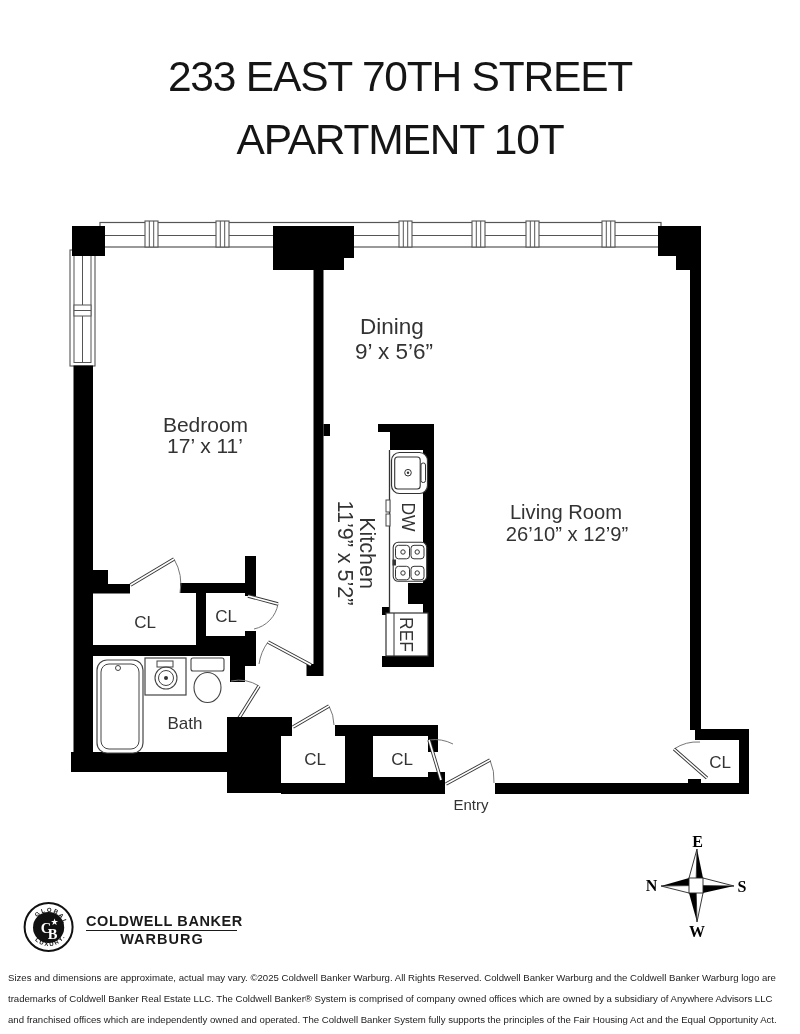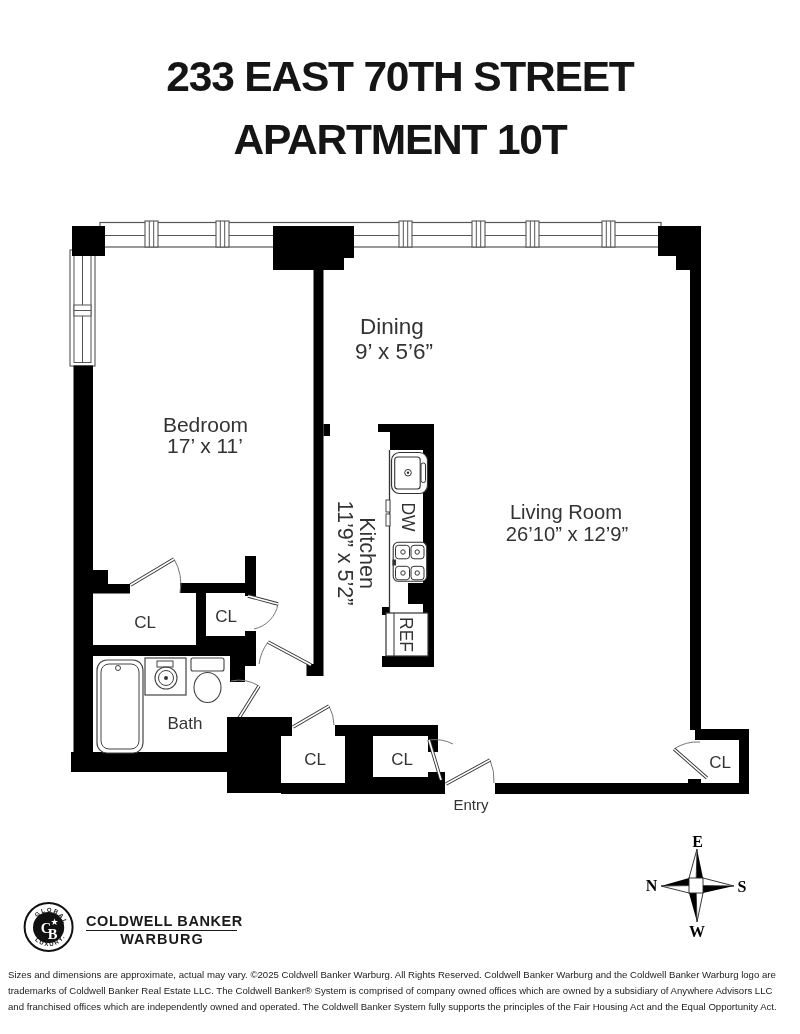--- a/index.html
+++ b/index.html
@@ -1,18 +1,18 @@
 <!DOCTYPE html>
 <html><head>
 <meta charset="utf-8">
 <style>
   html,body{margin:0;padding:0;}
   body{width:800px;height:1034px;background:#fff;font-family:"Liberation Sans",sans-serif;position:relative;overflow:hidden;}
-  .title{position:absolute;left:0;top:45px;width:800px;text-align:center;font-weight:bold;color:#151515;font-size:42.5px;line-height:63px;letter-spacing:-1.2px;}
-  .disc{position:absolute;left:8px;top:967px;width:792px;font-size:9.6px;line-height:16px;color:#222;white-space:nowrap;}
+  .title{position:absolute;left:0;top:45px;width:800px;text-align:center;font-weight:normal;color:#151515;font-size:42.5px;line-height:63px;letter-spacing:-1.2px;}
+  .disc{position:absolute;left:8px;top:967px;width:792px;font-size:9.6px;line-height:21px;color:#222;white-space:nowrap;}
 </style>
 </head>
 <body>
 
 <div class="title">233 EAST 70TH STREET<br>APARTMENT 10T</div>
 
 <svg width="800" height="1034" viewBox="0 0 800 1034" style="position:absolute;left:0;top:0;" fill="none" stroke="none">
 
 <g>
   <rect x="100" y="222.5" width="561" height="24.5" fill="#fff" stroke="#555" stroke-width="1.2"></rect>

